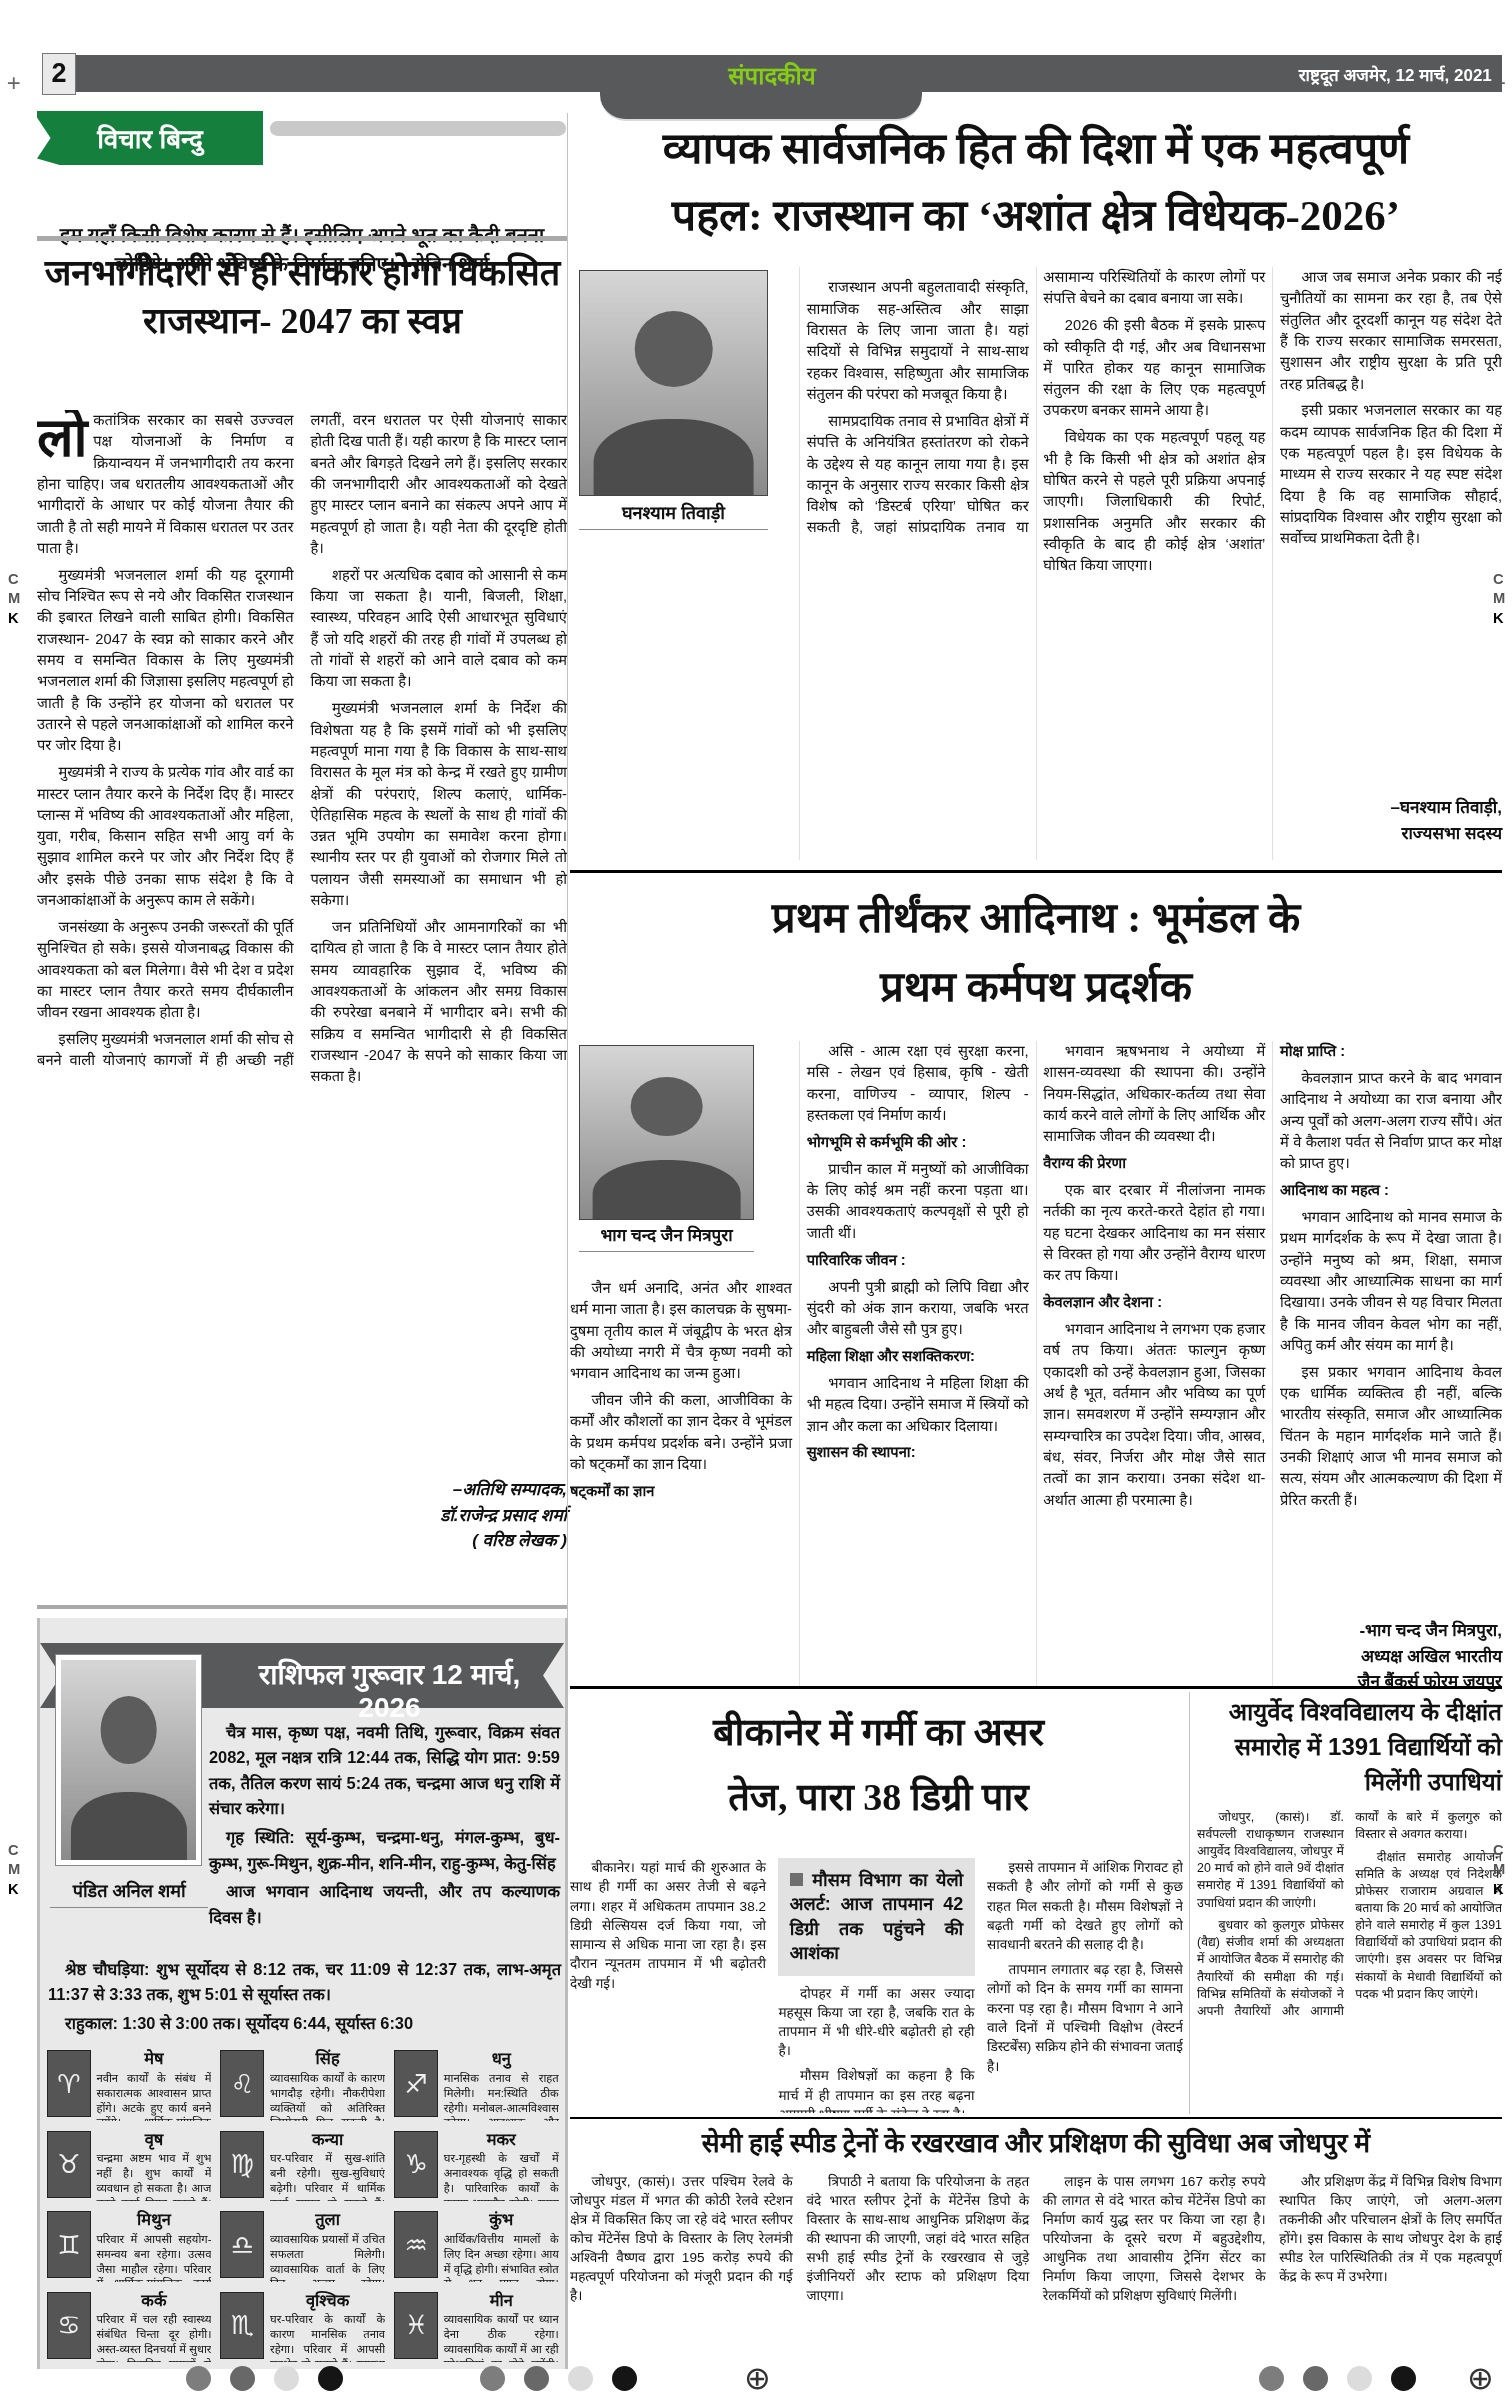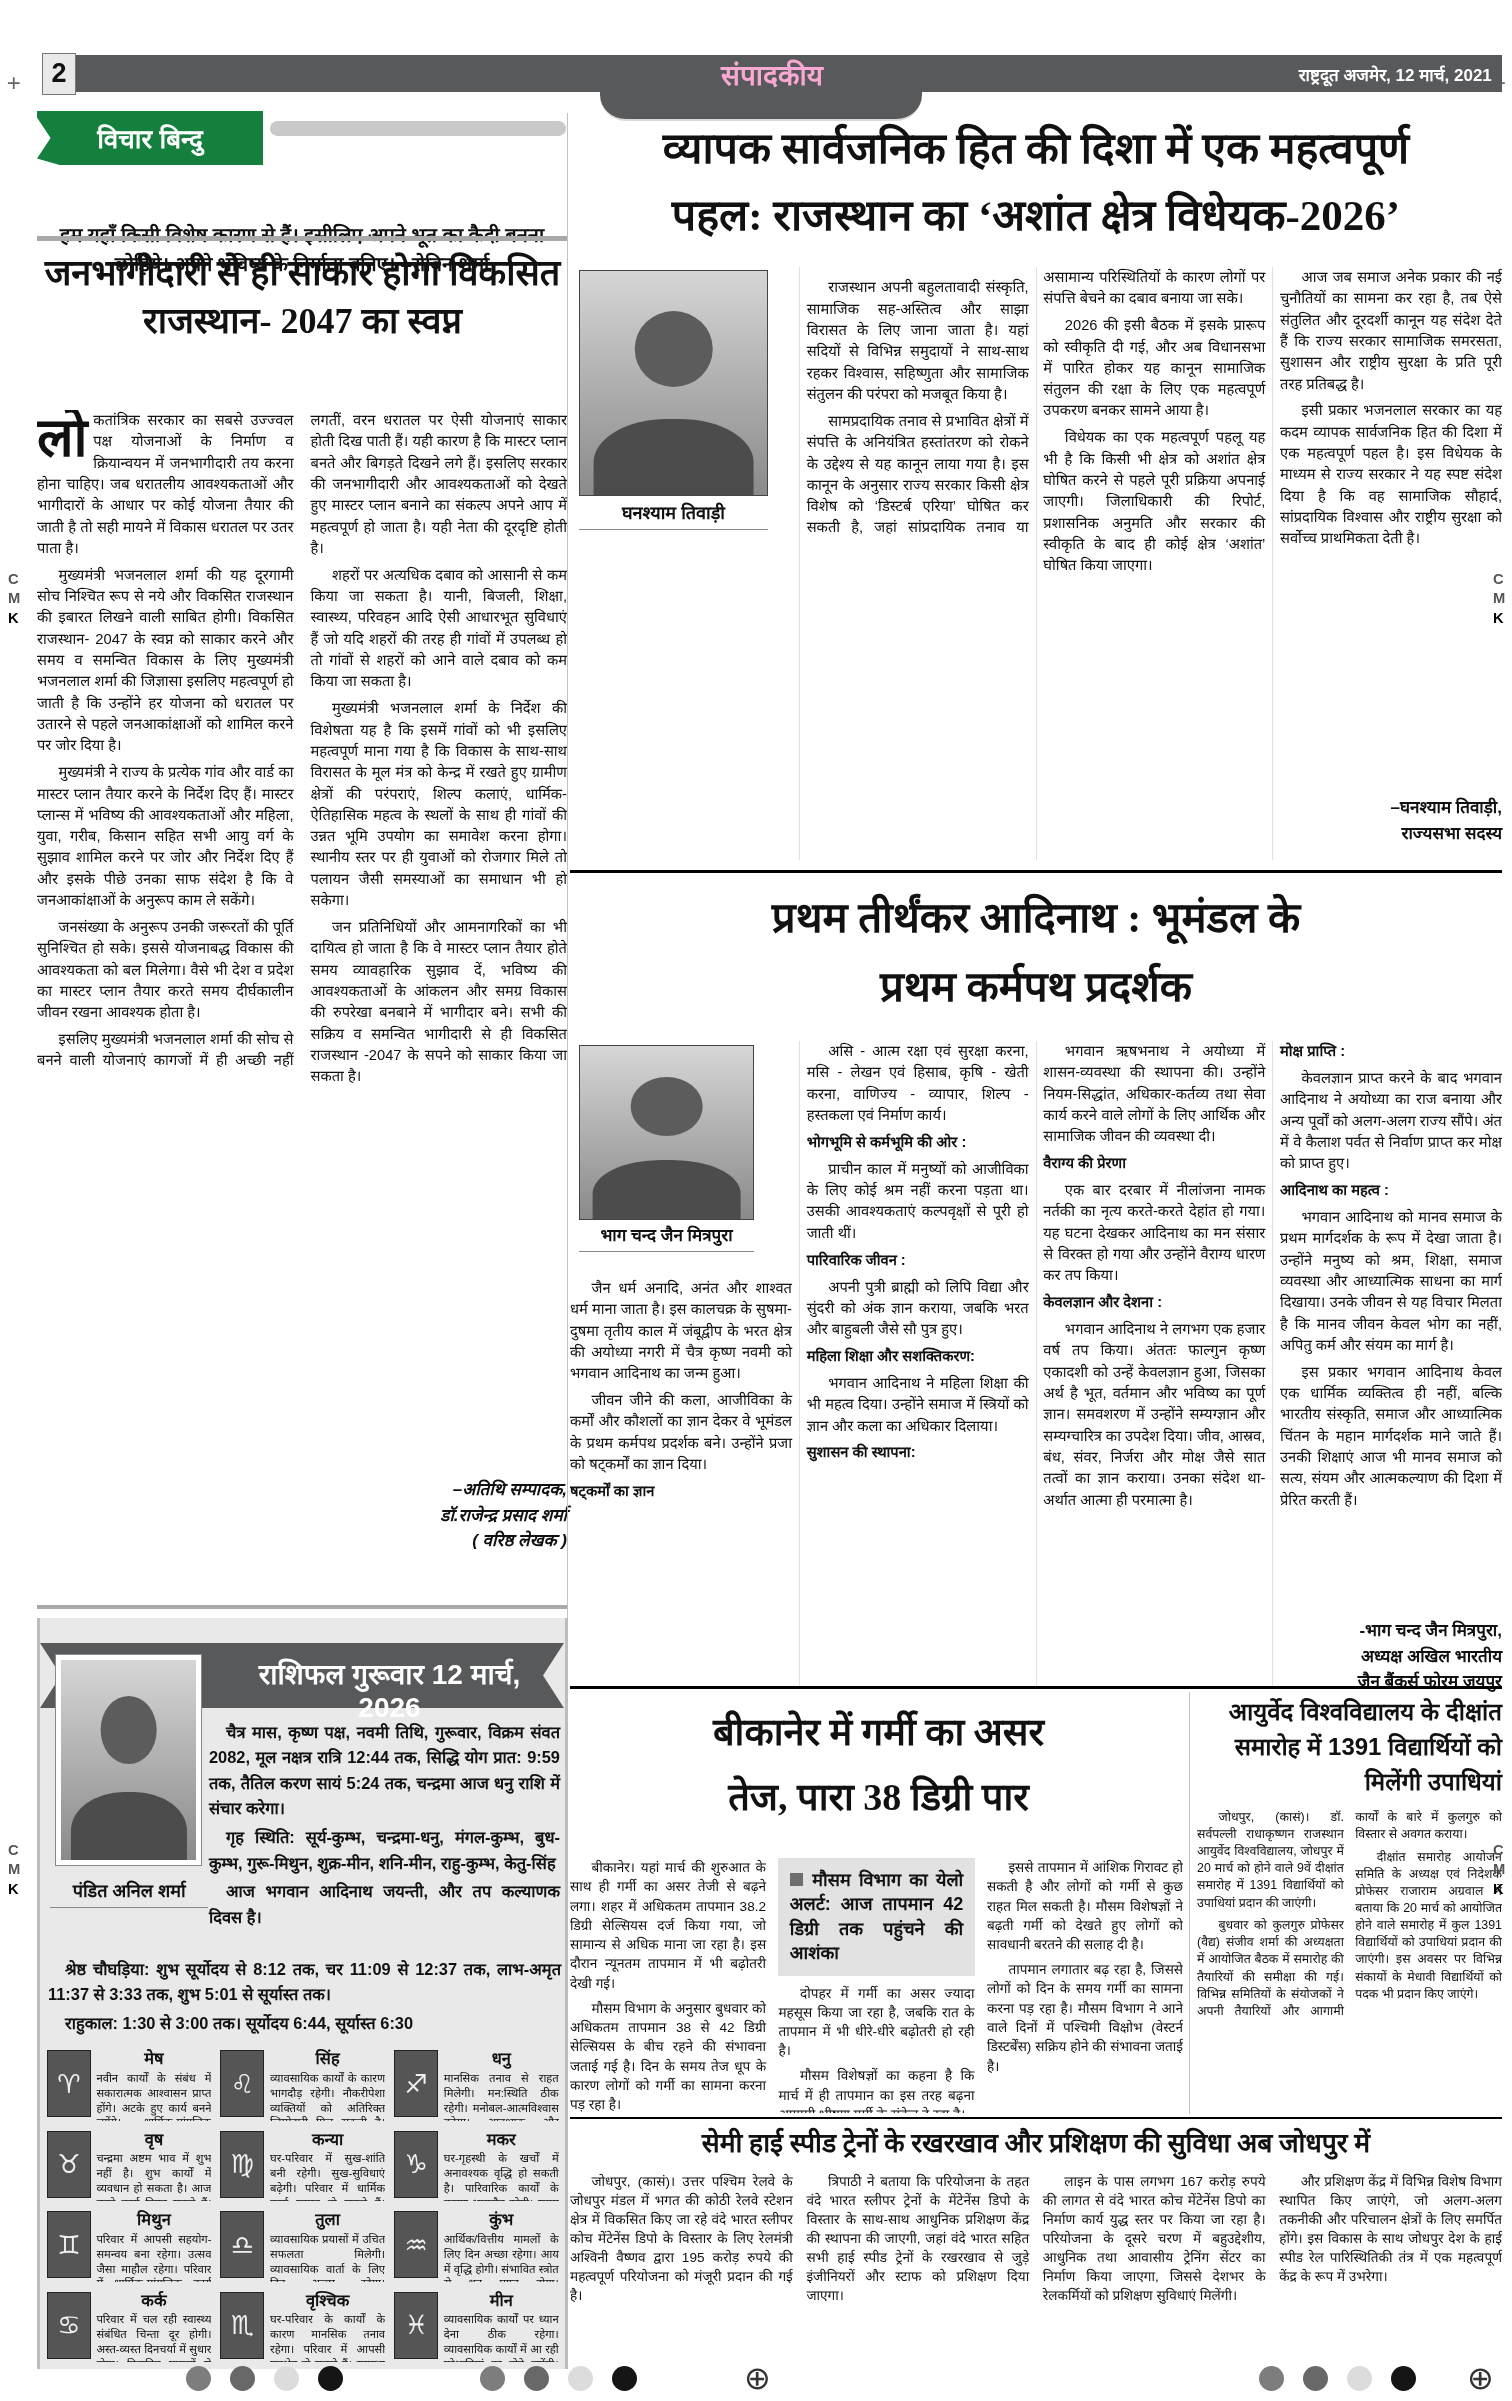--- a/index.html
+++ b/index.html
@@ -5,22 +5,22 @@
   html,body{margin:0;padding:0;background:#9a9a9a;}
   .sheet{position:relative;width:1512px;height:2401px;background:#ffffff;overflow:hidden;
          font-family:"Liberation Sans","DejaVu Sans",sans-serif;color:#111;}
   
   .masthead{position:absolute;left:42px;top:55px;width:1460px;height:37px;background:#58595b;}
   .pagenum{position:absolute;left:0;top:-2.3px;width:34px;height:42px;background:#e9e9e9;color:#111;
            font-size:27px;font-weight:bold;display:flex;align-items:center;justify-content:center;
            border:1.1px solid #777;box-sizing:border-box;}
   .section-tab-ext{position:absolute;left:600px;top:90px;width:322px;height:29px;background:#58595b;
            border-radius:0 0 26px 26px;border-bottom:2.3px solid #d9d9d9;}
-  .section-label{position:absolute;left:50%;top:50%;transform:translate(-50%,-50%);color:#f9a8d4;
-           font-size:28px;font-weight:bold;white-space:nowrap;}
+  .section-label{position:absolute;left:50%;top:50%;transform:translate(-50%,-50%);color:#84cc16;
+           font-size:24px;font-weight:bold;white-space:nowrap;}
   .edition{position:absolute;right:10.2px;top:50%;transform:translateY(-50%);color:#fff;font-size:17px;font-weight:bold;white-space:nowrap;}
   
   p{margin:0 0 5.6px 0;text-indent:21.5px;}
   .just{text-align:justify;}
   .subhead-para{font-weight:bold;text-indent:0;}
   .rule-h{position:absolute;background:#000;}
   .rule-gray{position:absolute;background:#a9a9a9;}
   .vdiv{position:absolute;width:1.1px;background:#c2c2c2;}
   .byline{font-weight:bold;text-align:right;line-height:1.5;}
   .photo{background:linear-gradient(180deg,#d6d6d6 0%,#a8a8a8 60%,#8a8a8a 100%);
@@ -301,21 +301,20 @@
   </div>
 
   <div class="rule-h" style="left:570px;top:1686px;width:932px;height:2.8px;"></div>
   <div class="bik-headline">
     <div>बीकानेर में गर्मी का असर</div>
     <div>तेज, पारा 38 डिग्री पार</div>
   </div>
   <div class="bik-cols">
     <div class="bik-col">
         <p>बीकानेर। यहां मार्च की शुरुआत के साथ ही गर्मी का असर तेजी से बढ़ने लगा। शहर में अधिकतम तापमान 38.2 डिग्री सेल्सियस दर्ज किया गया, जो सामान्य से अधिक माना जा रहा है। इस दौरान न्यूनतम तापमान में भी बढ़ोतरी देखी गई।</p>
-        <p>मौसम विभाग के अनुसार बुधवार को अधिकतम तापमान 38 से 42 डिग्री सेल्सियस के बीच रहने की संभावना जताई गई है। दिन के समय तेज धूप के कारण लोगों को गर्मी का सामना करना पड़ रहा है।</p>
       </div>
     <div class="bik-col">
       <div class="alert-box">
         <span class="bullet-sq"></span><span>मौसम विभाग का येलो अलर्ट: आज तापमान 42 डिग्री तक पहुंचने की आशंका</span>
       </div>
       <div>
           <p>दोपहर में गर्मी का असर ज्यादा महसूस किया जा रहा है, जबकि रात के तापमान में भी धीरे-धीरे बढ़ोतरी हो रही है।</p>
           <p>मौसम विशेषज्ञों का कहना है कि मार्च में ही तापमान का इस तरह बढ़ना आगामी भीषण गर्मी के संकेत दे रहा है।</p>
         </div>
     </div>

